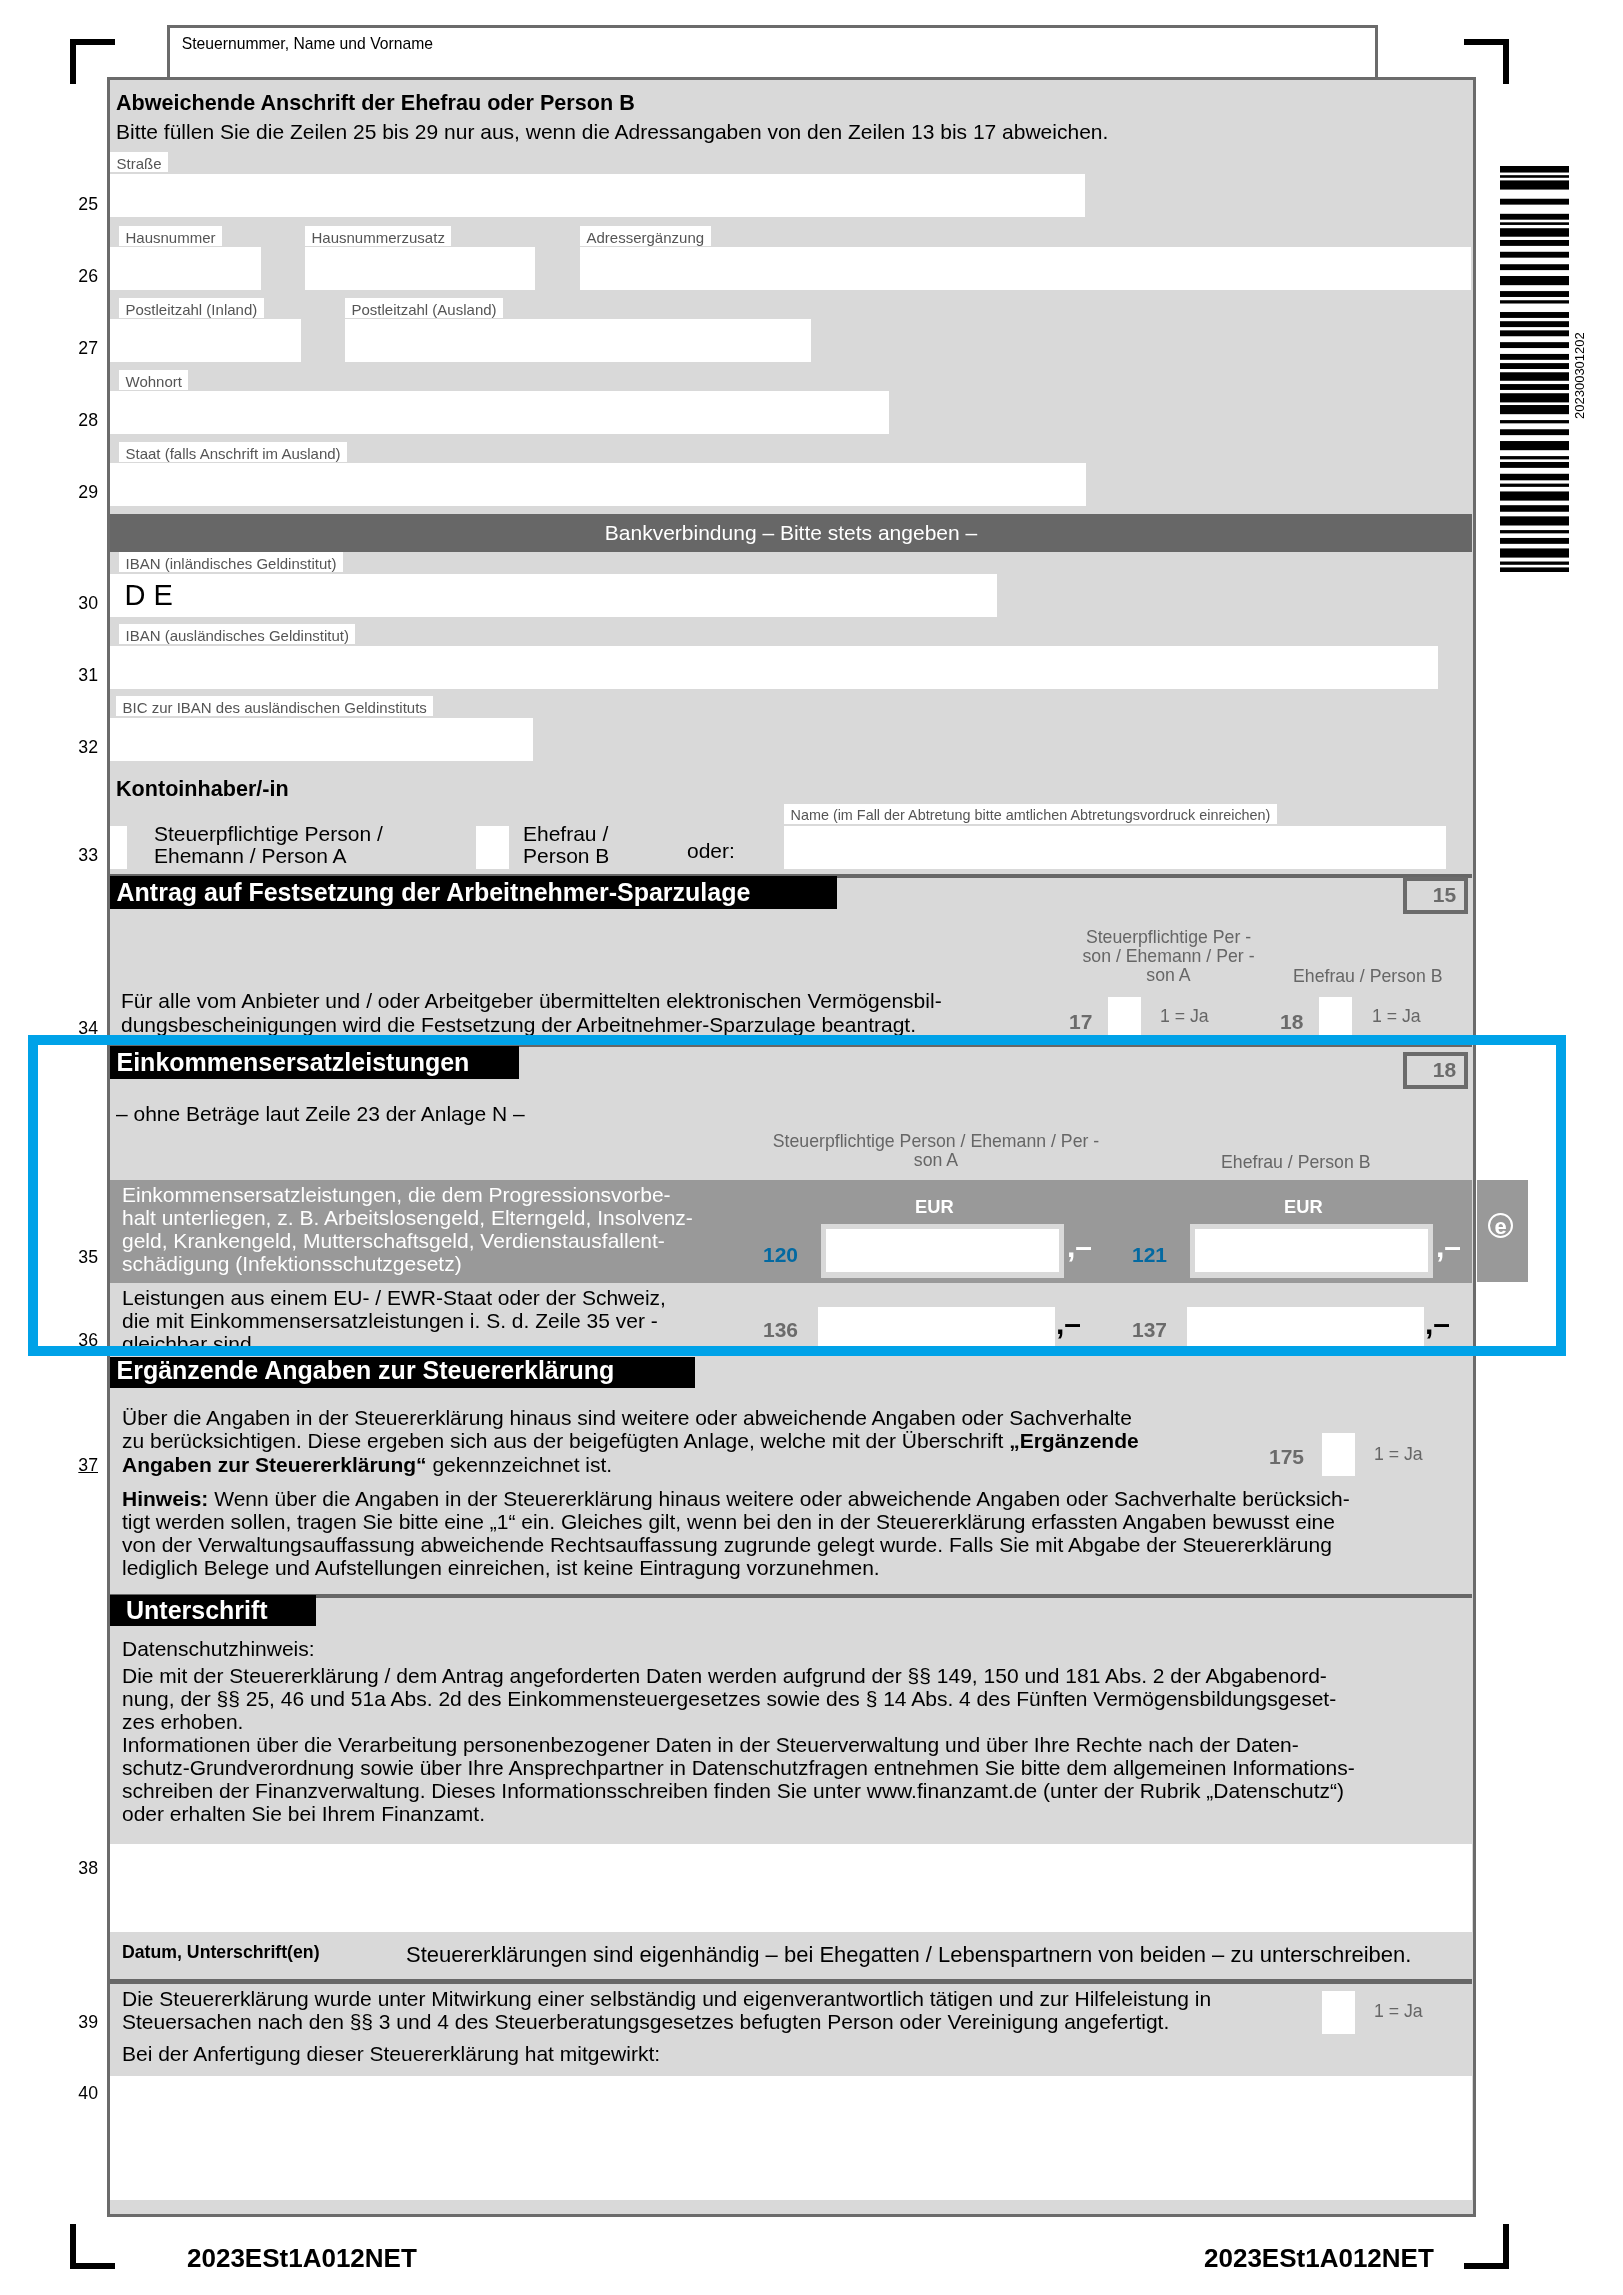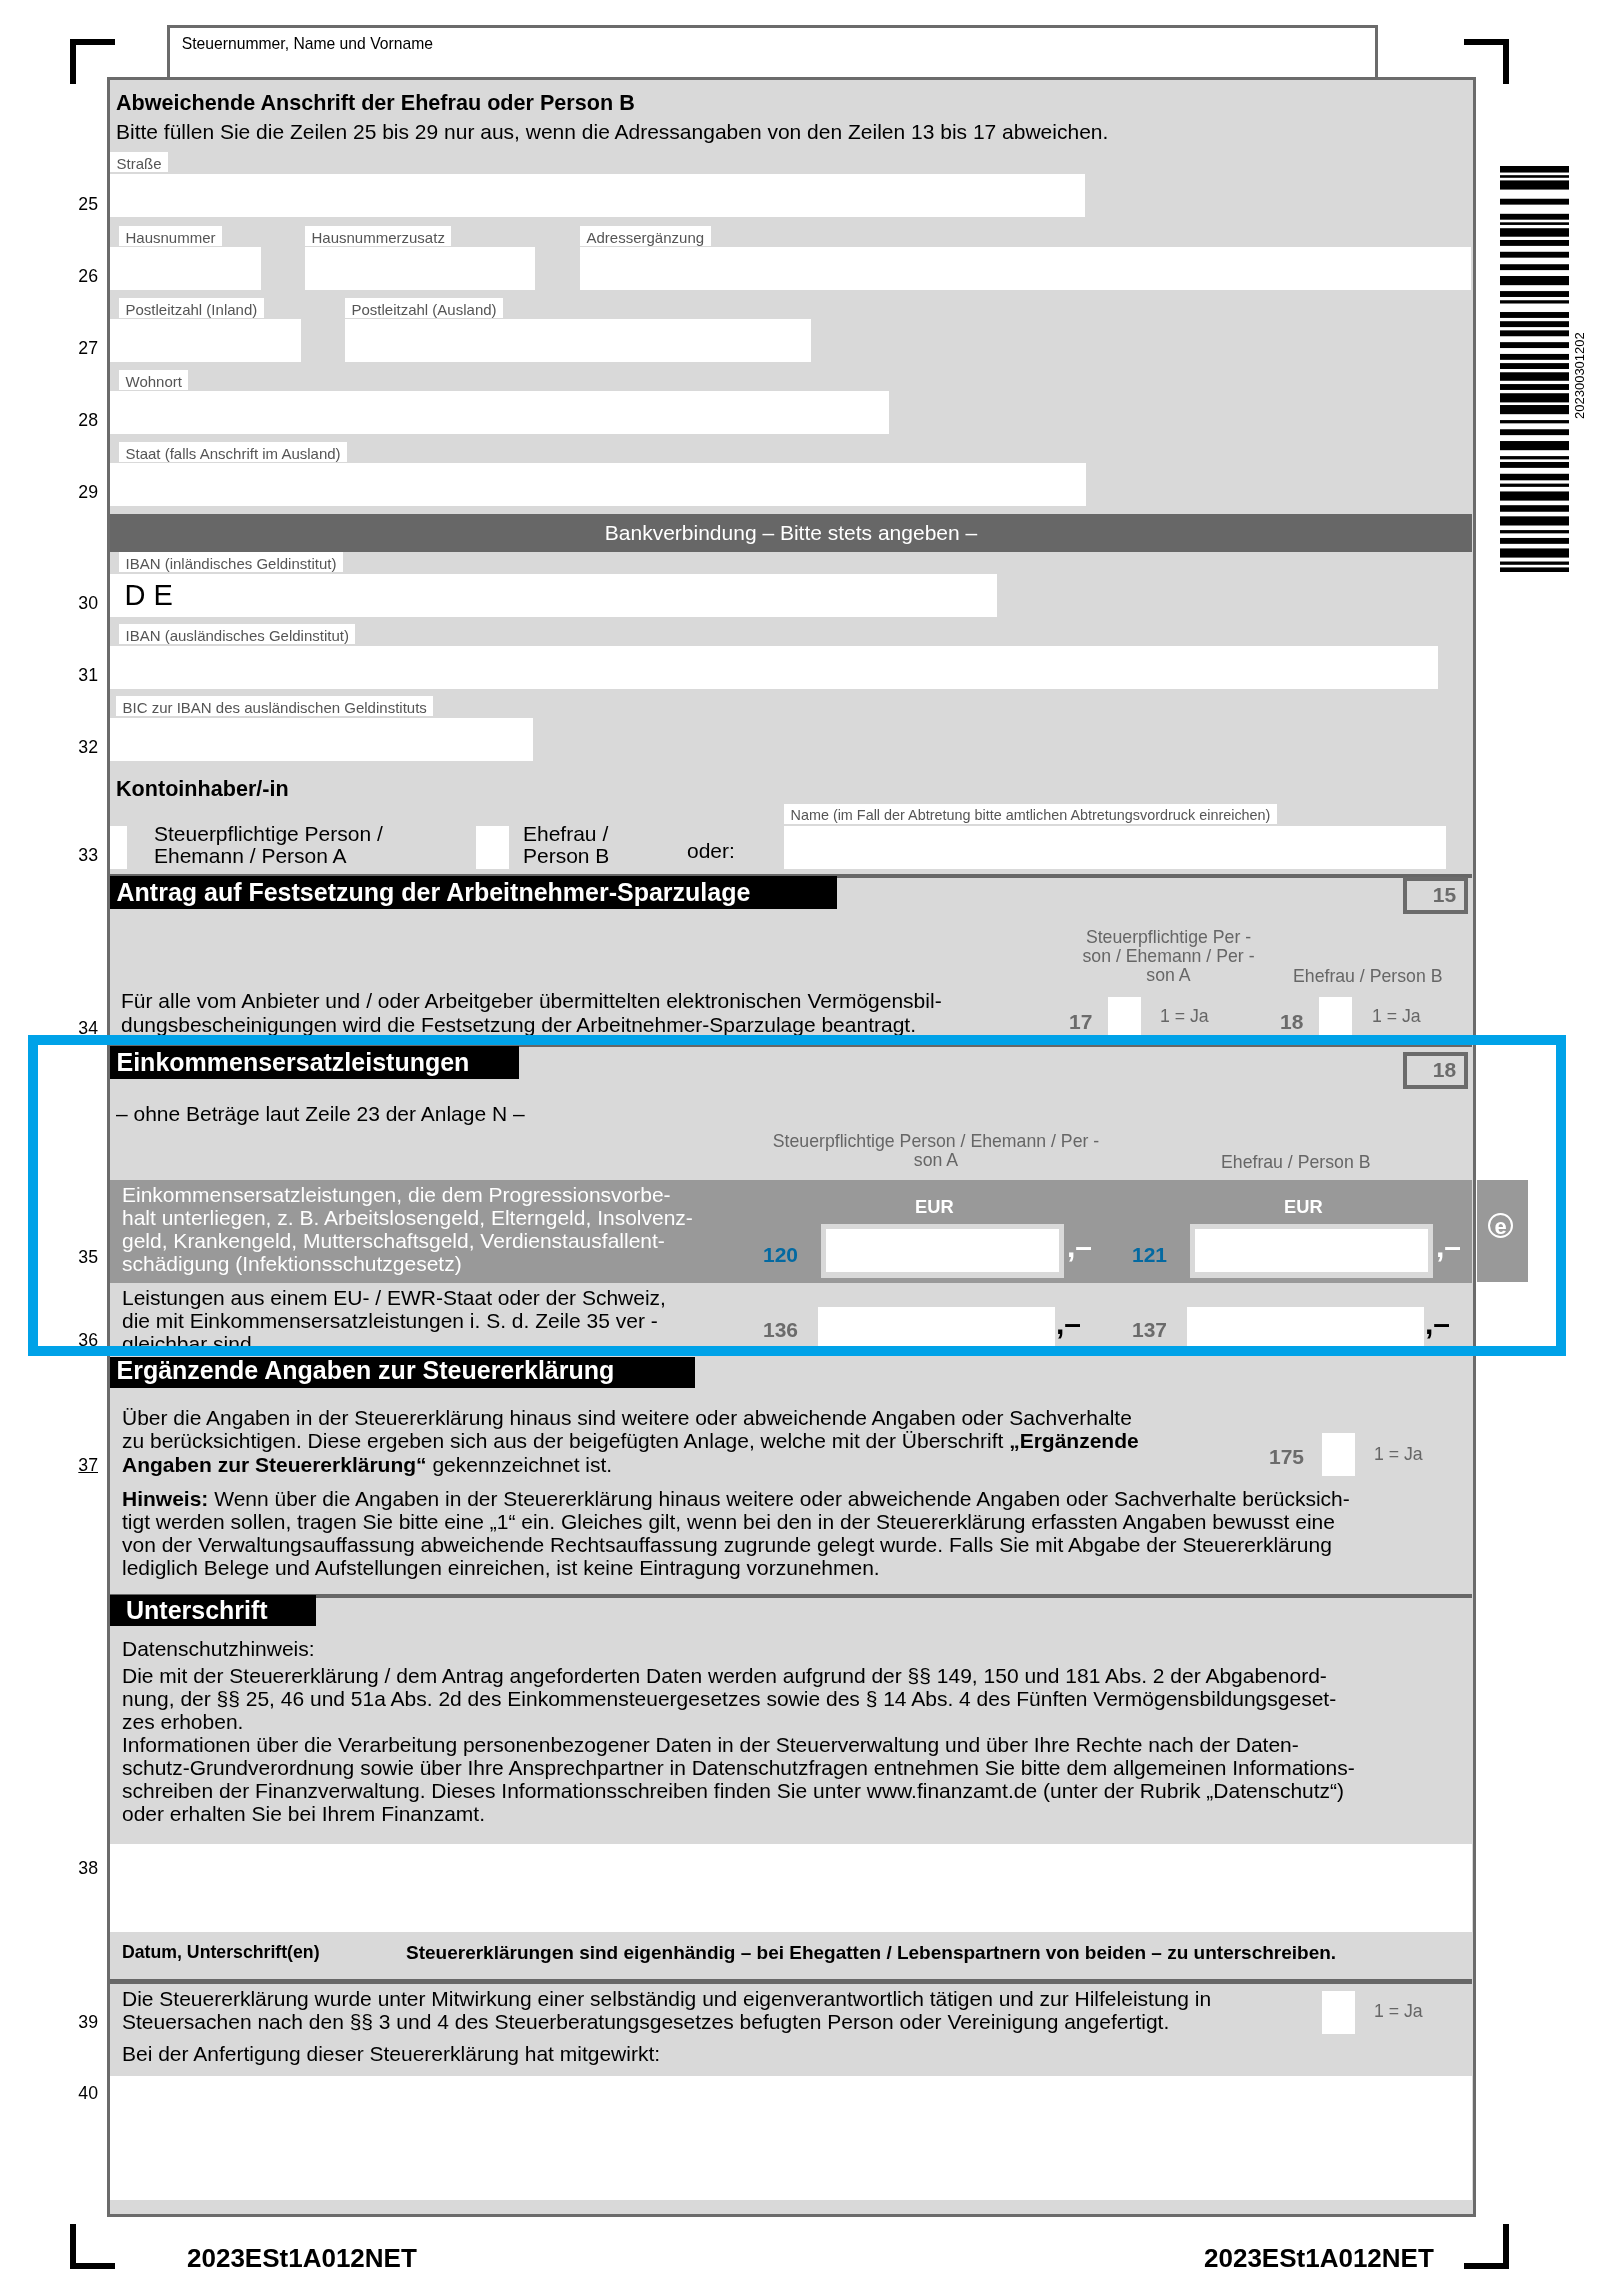--- a/index.html
+++ b/index.html
@@ -254,21 +254,21 @@
   <div>zes erhoben.</div>
   <div>Informationen über die Verarbeitung personenbezogener Daten in der Steuerverwaltung und über Ihre Rechte nach der Daten-</div>
   <div>schutz-Grundverordnung sowie über Ihre Ansprechpartner in Datenschutzfragen entnehmen Sie bitte dem allgemeinen Informations-</div>
   <div>schreiben der Finanzverwaltung. Dieses Informationsschreiben finden Sie unter www.finanzamt.de (unter der Rubrik „Datenschutz“)</div>
   <div>oder erhalten Sie bei Ihrem Finanzamt.</div>
 </div>
 
 <div class="white-area" style="left:110px;top:1844px;width:1362px;height:88px;"></div>
 <div class="lineno" style="top:1858px;">38</div>
 <div class="abs" style="left:122px;top:1942px;font-weight:bold;font-size:17.7px;">Datum, Unterschrift(en)</div>
-<div class="abs" style="left:406px;top:1942px;font-weight:bold;font-size:19px;">Steuererklärungen sind eigenhändig – bei Ehegatten / Lebenspartnern von beiden – zu unterschreiben.</div>
+<div class="abs" style="left:406px;top:1942px;font-weight:normal;font-size:22px;">Steuererklärungen sind eigenhändig – bei Ehegatten / Lebenspartnern von beiden – zu unterschreiben.</div>
 
 <div class="bar-dark" style="left:110px;top:1979px;width:1362px;height:4.6px;"></div>
 <div class="abs" style="left:122px;top:1987px;font-size:21px;line-height:23px;">
   <div>Die Steuererklärung wurde unter Mitwirkung einer selbständig und eigenverantwortlich tätigen und zur Hilfeleistung in</div>
   <div>Steuersachen nach den §§ 3 und 4 des Steuerberatungsgesetzes befugten Person oder Vereinigung angefertigt.</div>
 </div>
 <div class="chk" style="left:1322px;top:1991px;width:33px;height:43px;"></div>
 <div class="ja" style="left:1374px;top:2001px;">1 = Ja</div>
 <div class="lineno" style="top:2012px;">39</div>
 <div class="txt" style="left:122px;top:2042px;">Bei der Anfertigung dieser Steuererklärung hat mitgewirkt:</div>

